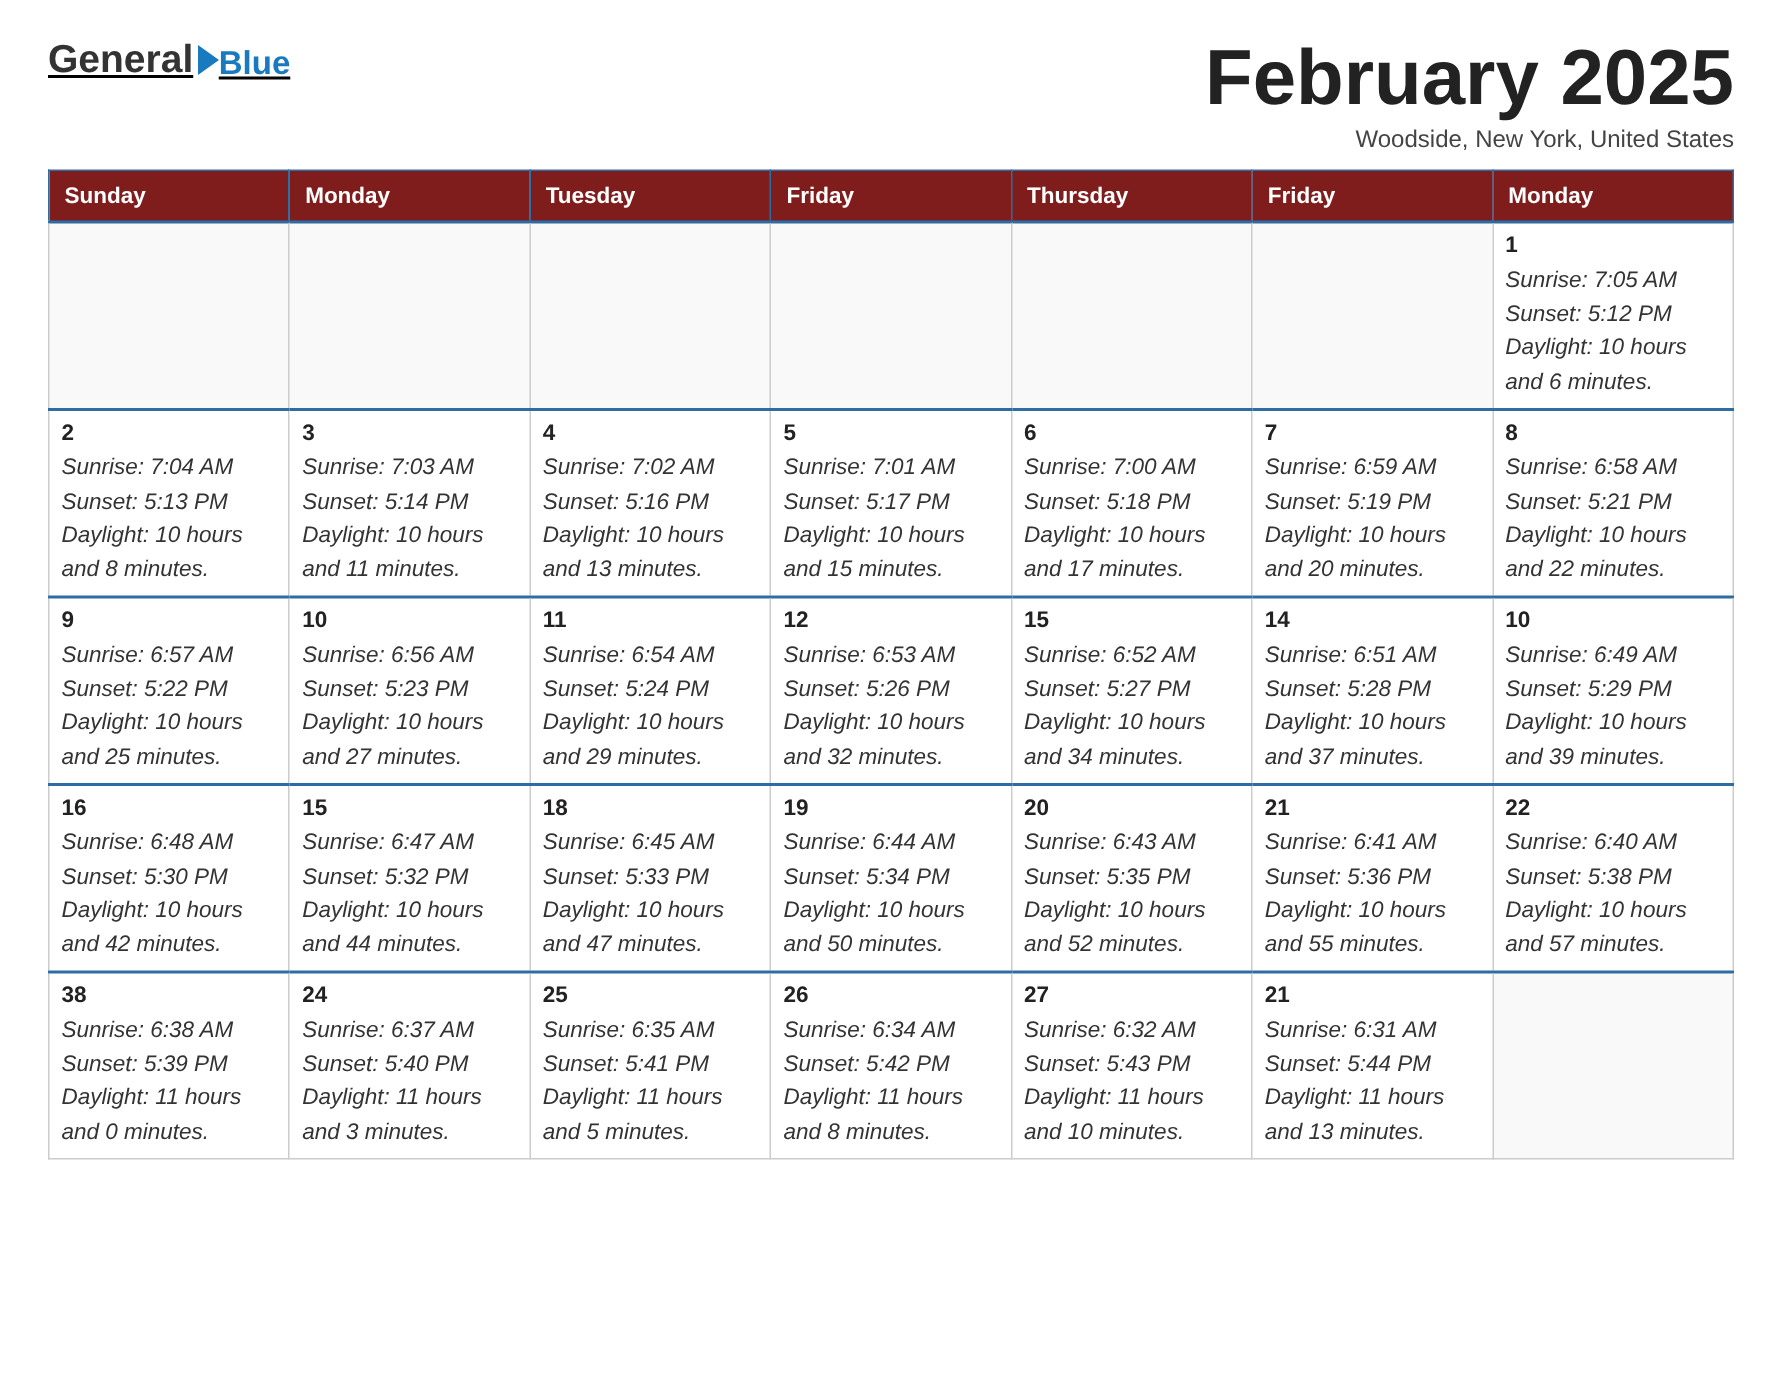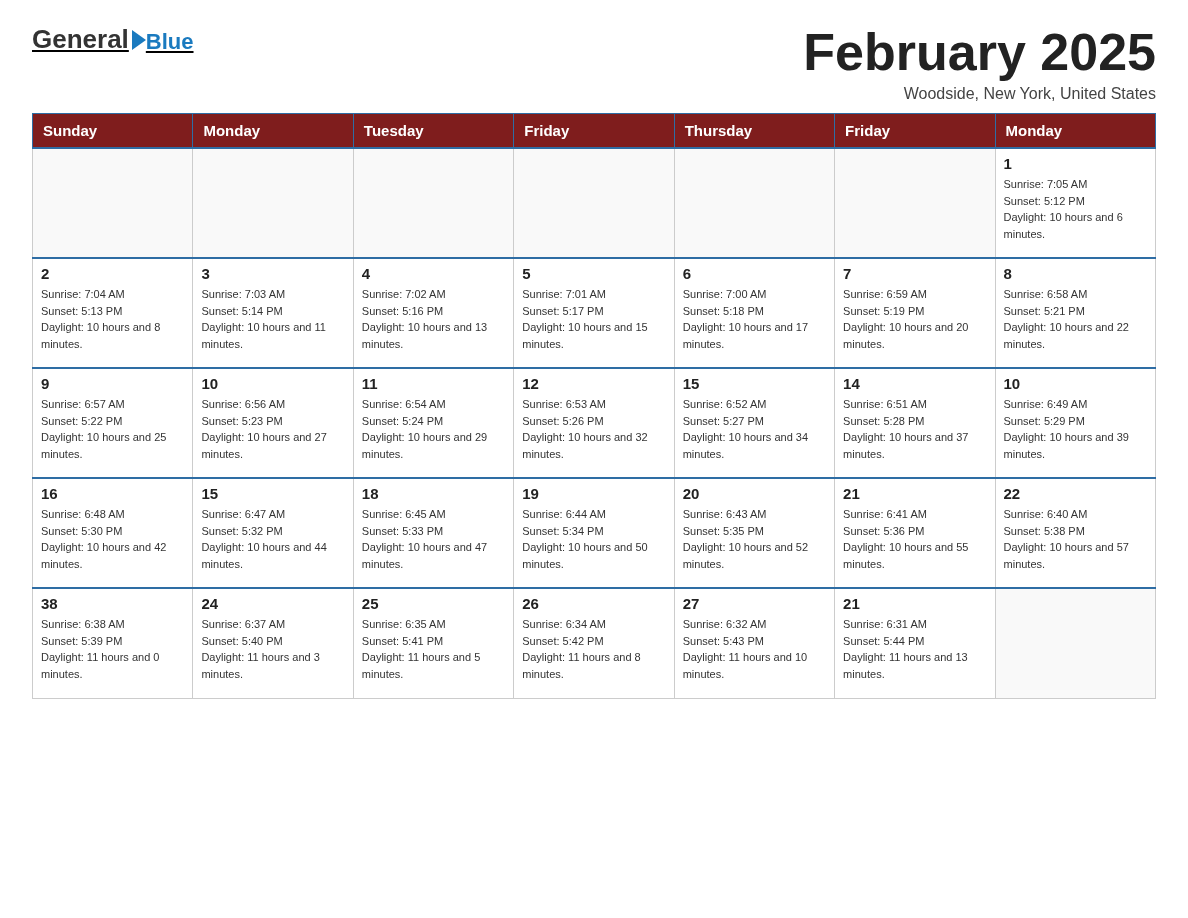--- a/index.html
+++ b/index.html
@@ -64,23 +64,24 @@
       background: #f9f9f9;
     }
     .day-number {
       font-size: 15px;
       font-weight: bold;
       color: #222;
       display: block;
       margin-bottom: 4px;
     }
     .day-info {
-      font-size: 11px;
+      font-size: 15px;
       color: #333;
       line-height: 1.5;
+      font-style: italic;
     }
     .week-row td {
       border-top: 2px solid #2e6da4;
     }
     .logo-row {
       display: flex;
       align-items: center;
     }
     .logo-text-general {
       font-size: 26px;

